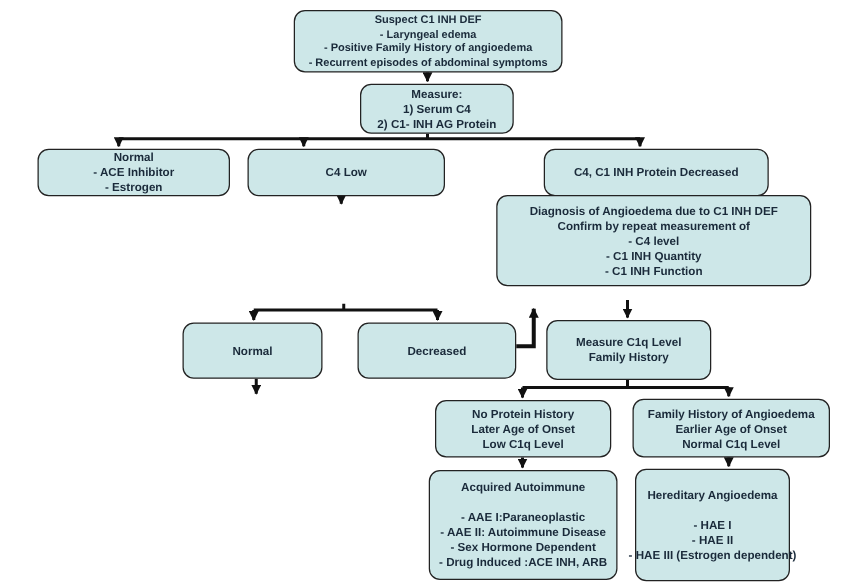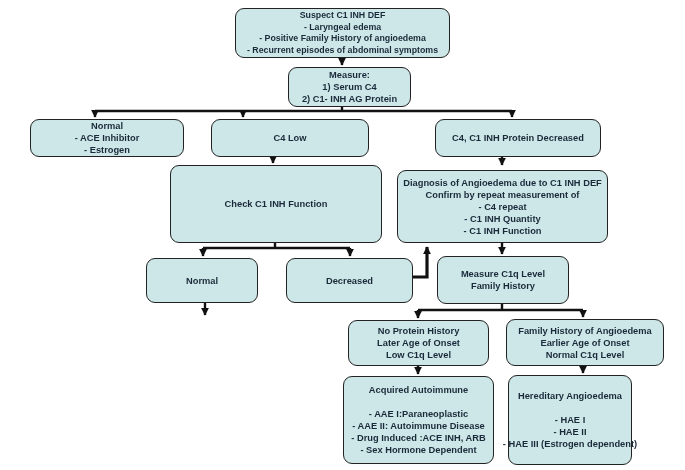--- a/index.html
+++ b/index.html
@@ -88,36 +88,33 @@
     <span>1) Serum C4</span>
     <span>2) C1- INH AG Protein</span>
   </div>
 
   <div class="node" style="left:30px;top:119px;width:154px;height:38px">
     <span>Normal</span>
     <span>- ACE Inhibitor</span>
     <span>- Estrogen</span>
   </div>
 
-  <div class="node" style="left:211px;top:119px;width:158px;height:38px">
+  <div class="node" style="left:198px;top:119px;width:158px;height:38px">
     <span>C4 Low</span>
   </div>
 
-  <div class="node" style="left:435px;top:119px;width:166px;height:38px">
+  <div class="node" style="left:435px;top:119px;width:180px;height:38px">
     <span>C4, C1 INH Protein Decreased</span>
   </div>
 
-  <div class="node" style="left:170px;top:165px;width:212px;height:78px">
-    <span>Check C1 INH Function</span>
-  </div>
 
-  <div class="node" style="left:397px;top:170px;width:211px;height:73px">
+  <div class="node" style="left:397px;top:156px;width:252px;height:73px">
     <span>Diagnosis of Angioedema due to C1 INH DEF</span>
     <span>Confirm by repeat measurement of</span>
-    <span>- C4 repeat</span>
+    <span>- C4 level</span>
     <span>- C1 INH Quantity</span>
     <span>- C1 INH Function</span>
   </div>
 
   <div class="node" style="left:146px;top:258px;width:112px;height:45px">
     <span>Normal</span>
   </div>
 
   <div class="node" style="left:286px;top:258px;width:127px;height:45px">
     <span>Decreased</span>
@@ -139,22 +136,22 @@
     <span>Family History of Angioedema</span>
     <span>Earlier Age of Onset</span>
     <span>Normal C1q Level</span>
   </div>
 
   <div class="node" style="left:343px;top:376px;width:151px;height:88px">
     <span>Acquired Autoimmune</span>
     <span></span>
     <span>- AAE I:Paraneoplastic</span>
     <span>- AAE II: Autoimmune Disease</span>
+    <span>- Sex Hormone Dependent</span>
     <span>- Drug Induced :ACE INH, ARB</span>
-    <span>- Sex Hormone Dependent</span>
   </div>
 
   <div class="node" style="left:508px;top:375px;width:124px;height:90px">
     <span>Hereditary Angioedema</span>
     <span></span>
     <span>- HAE I</span>
     <span>- HAE II</span>
     <span>- HAE III (Estrogen dependent)</span>
   </div>
 

